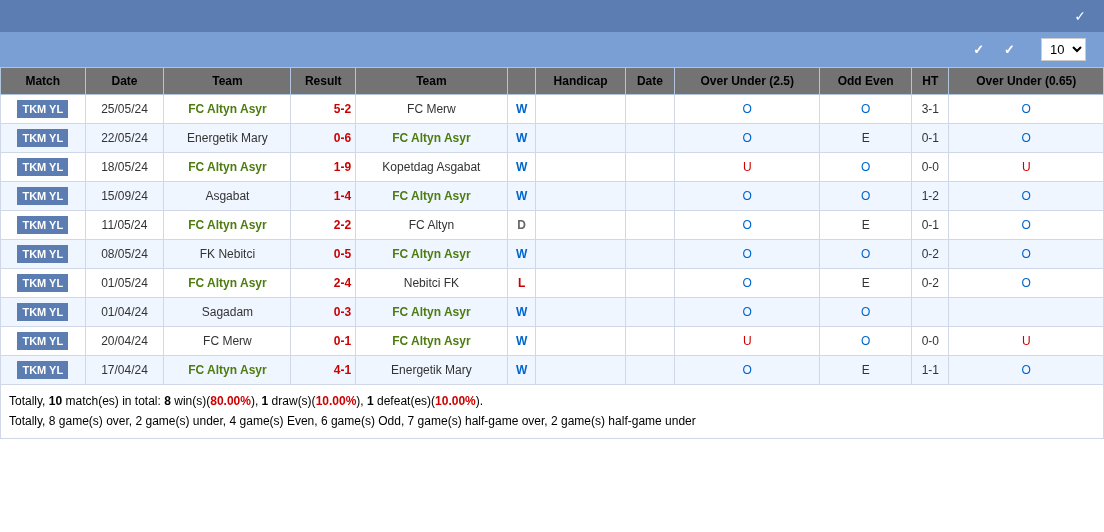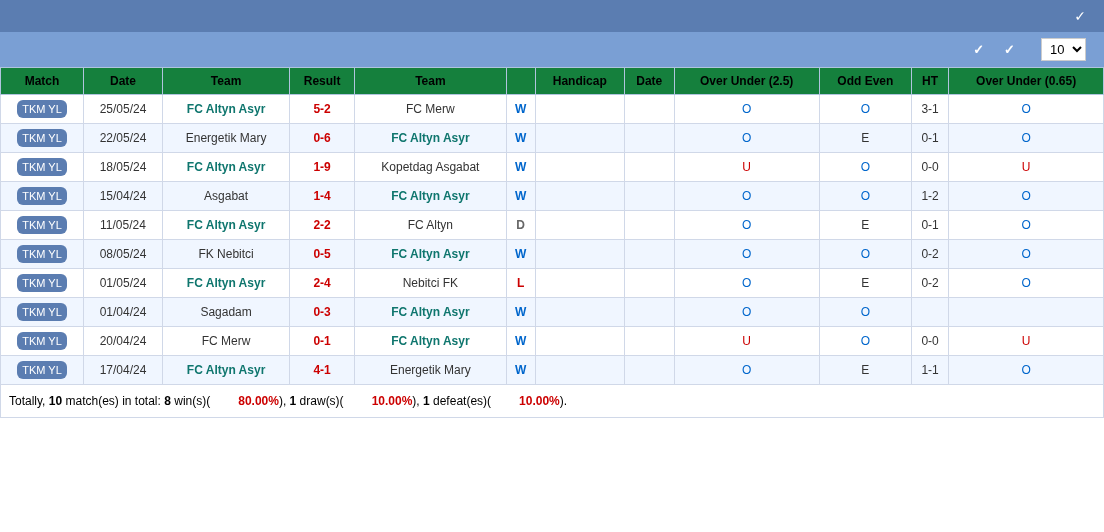--- a/index.html
+++ b/index.html
@@ -36,21 +36,21 @@
       background: #fff;
       color: #000;
     }
 
     table {
       width: 100%;
       border-collapse: collapse;
     }
 
     thead tr {
-      background: #15803d;
+      background: #737373;
     }
 
     thead th {
       padding: 6px 4px;
       text-align: center;
       font-size: 12px;
       font-weight: bold;
       color: #000;
       border: 1px solid #b0c4de;
     }
@@ -67,39 +67,39 @@
       padding: 5px 4px;
       text-align: center;
       border: 1px solid #d0d8e8;
       font-size: 12px;
       color: #333;
     }
 
     .match-badge {
       background: #5b7db1;
       color: #fff;
-      font-weight: normal;
+      font-weight: bold;
       font-size: 11px;
       padding: 3px 5px;
-      border-radius: 6px;
+      border-radius: 0;
       display: inline-block;
     }
 
-    .team-red { color: #0f766e; font-weight: bold; }
-    .result-red { color: #cc0000; font-weight: bold; }
+    .team-red { color: #4d7c0f; font-weight: bold; }
+    .result-red { color: #cc0000; font-weight: bold; text-align: right; }
 
     .w-badge { color: #0066cc; font-weight: bold; }
     .d-badge { color: #666; font-weight: bold; }
     .l-badge { color: #cc0000; font-weight: bold; }
 
     .o-val { color: #0066cc; }
     .e-val { color: #333; }
     .u-val { color: #cc0000; }
 
-    .bold-red { color: #cc0000; font-weight: bold; margin-left: 28px; }
+    .bold-red { color: #cc0000; font-weight: bold; }
 
     .summary {
       padding: 6px 8px;
       font-size: 12px;
       border: 1px solid #d0d8e8;
       border-top: none;
       line-height: 1.7;
     }
   </style>
 </head>
@@ -189,21 +189,21 @@
     <td class="w-badge">W</td>
     <td></td>
     <td></td>
     <td class="u-val">U</td>
     <td class="o-val">O</td>
     <td>0-0</td>
     <td class="u-val">U</td>
   </tr>
       <tr>
     <td><span class="match-badge">TKM YL</span></td>
-    <td>15/04/24</td>
+    <td>15/09/24</td>
     <td class="">Asgabat</td>
     <td class="result-red">1-4</td>
     <td class="team-red">FC Altyn Asyr</td>
     <td class="w-badge">W</td>
     <td></td>
     <td></td>
     <td class="o-val">O</td>
     <td class="o-val">O</td>
     <td>1-2</td>
     <td class="o-val">O</td>
@@ -290,13 +290,14 @@
     <td class="o-val">O</td>
     <td class="e-val">E</td>
     <td>1-1</td>
     <td class="o-val">O</td>
   </tr>
     </tbody>
 </table>
 
 <div class="summary">
   <div id="summary1">Totally, <strong>10</strong> match(es) in total: <strong>8</strong> win(s)(<strong class="bold-red">80.00%</strong>), <strong>1</strong> draw(s)(<strong class="bold-red">10.00%</strong>), <strong>1</strong> defeat(es)(<strong class="bold-red">10.00%</strong>).</div>
+  <div id="summary2">Totally, 8 game(s) over, 2 game(s) under, 4 game(s) Even, 6 game(s) Odd, 7 game(s) half-game over, 2 game(s) half-game under</div>
 </div>
 
 </body></html>

